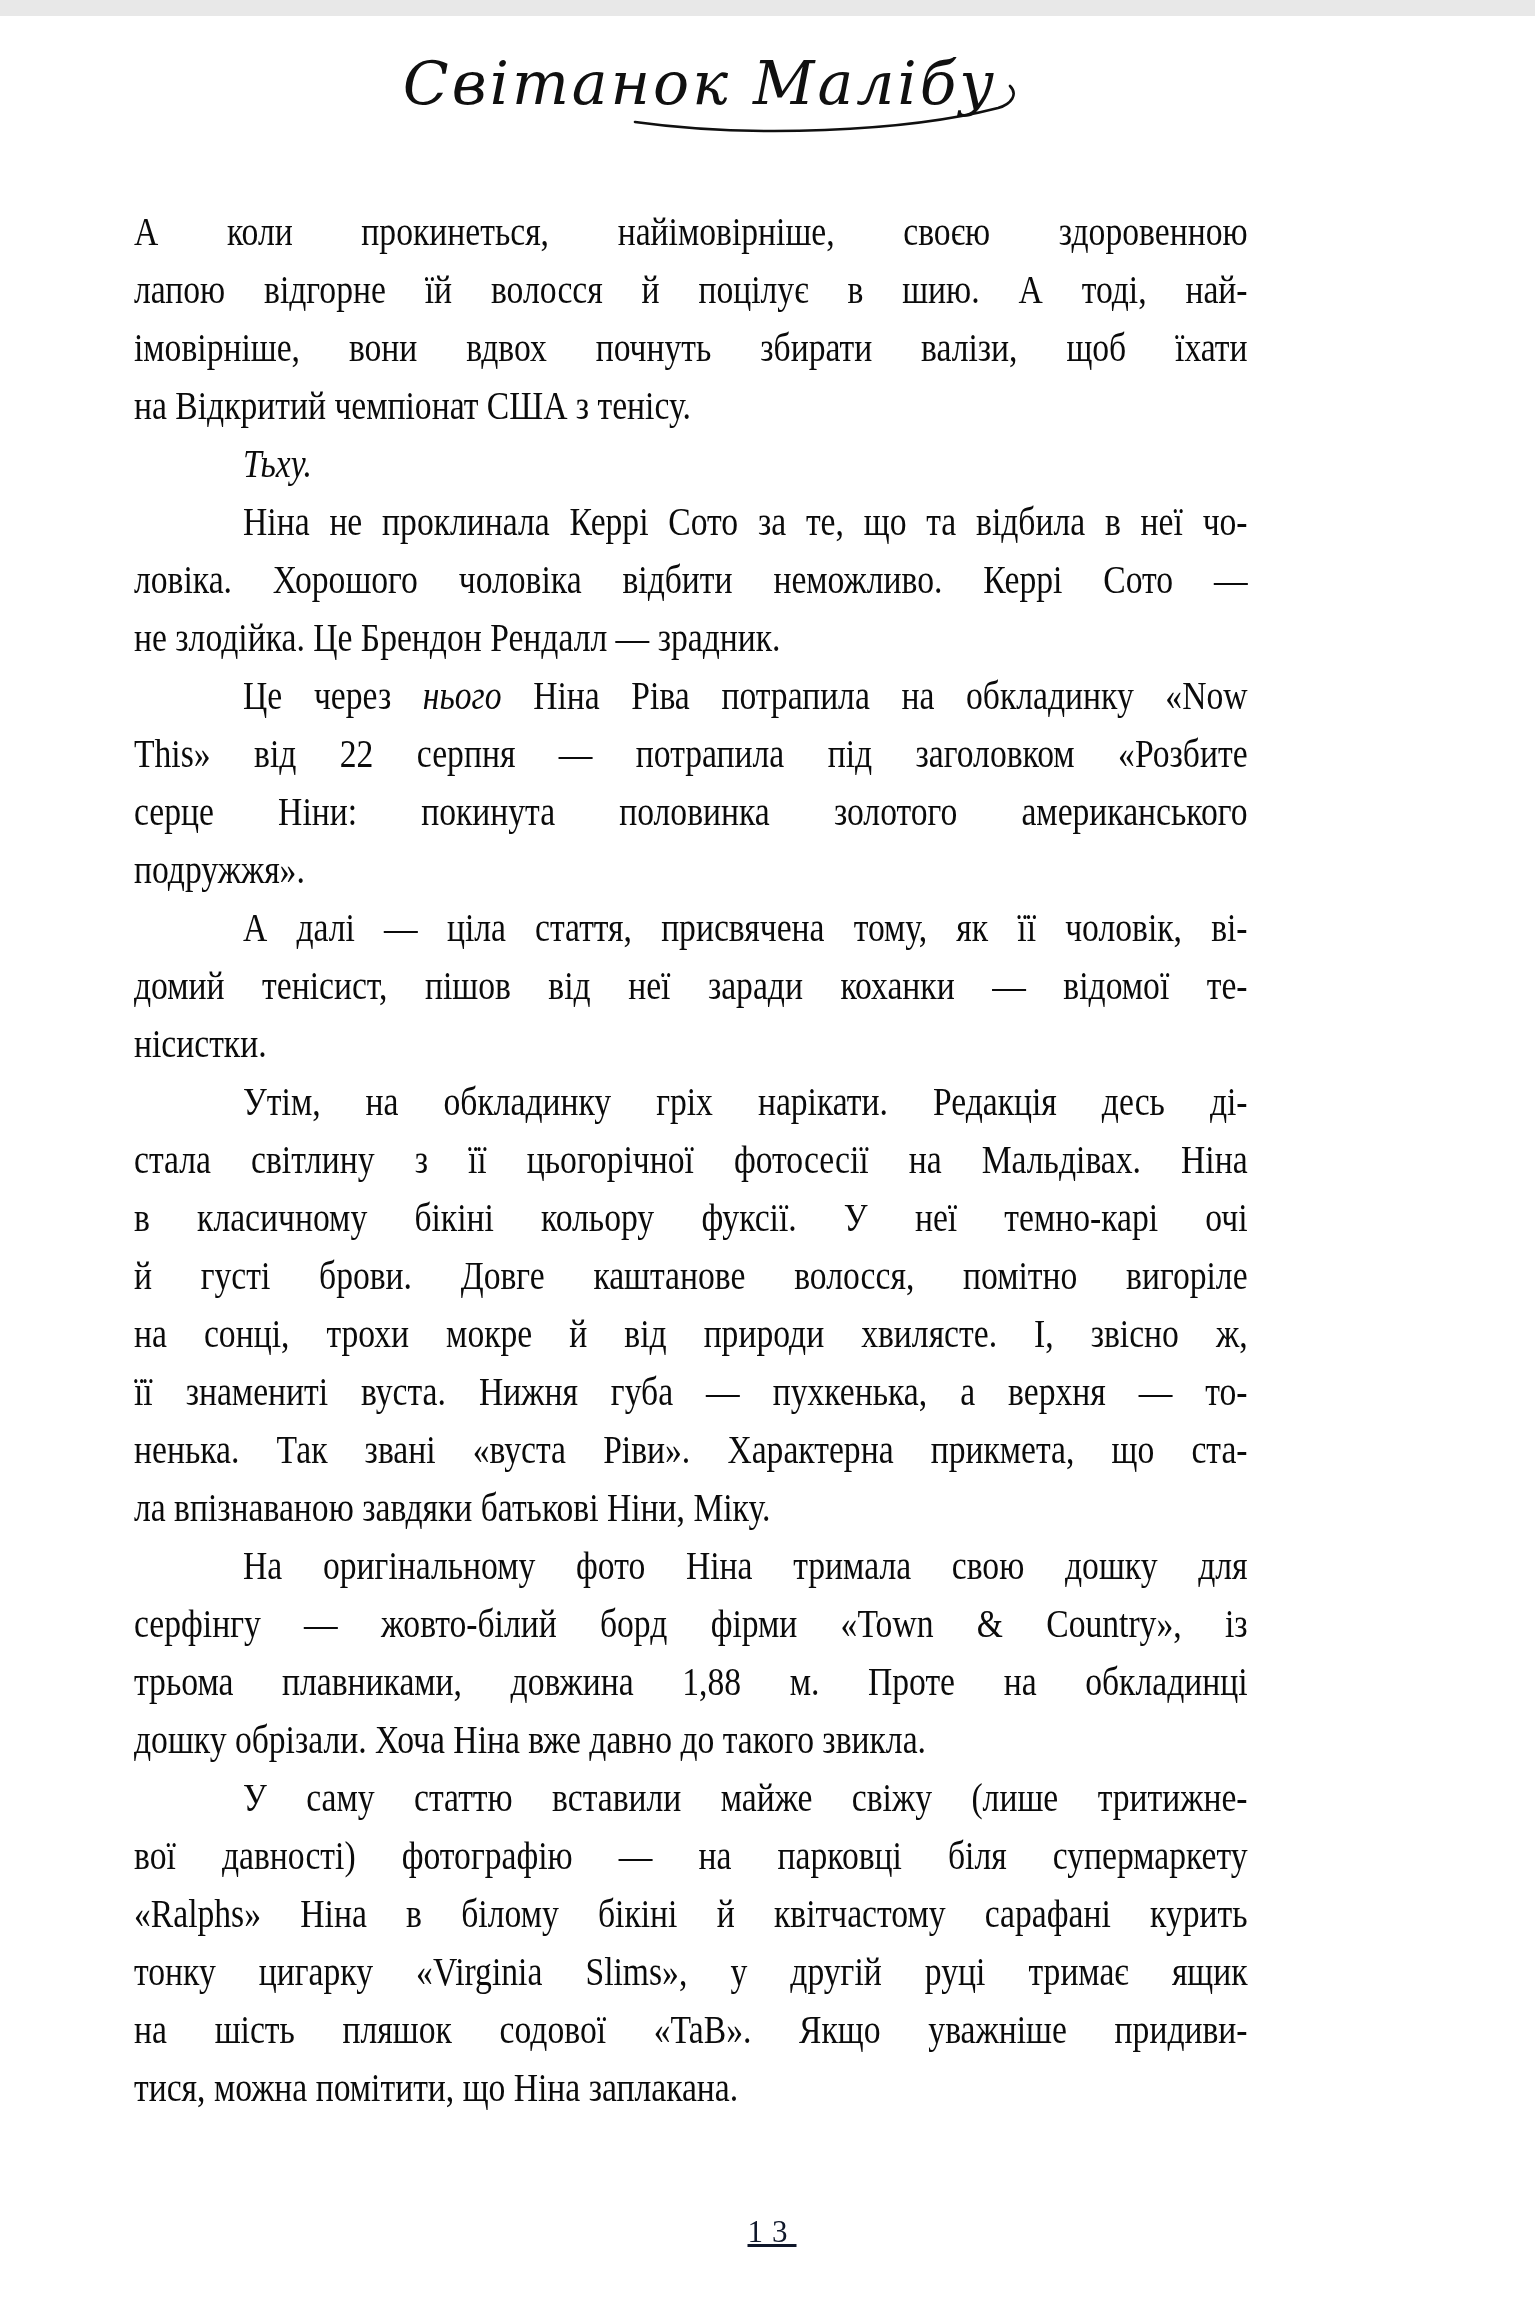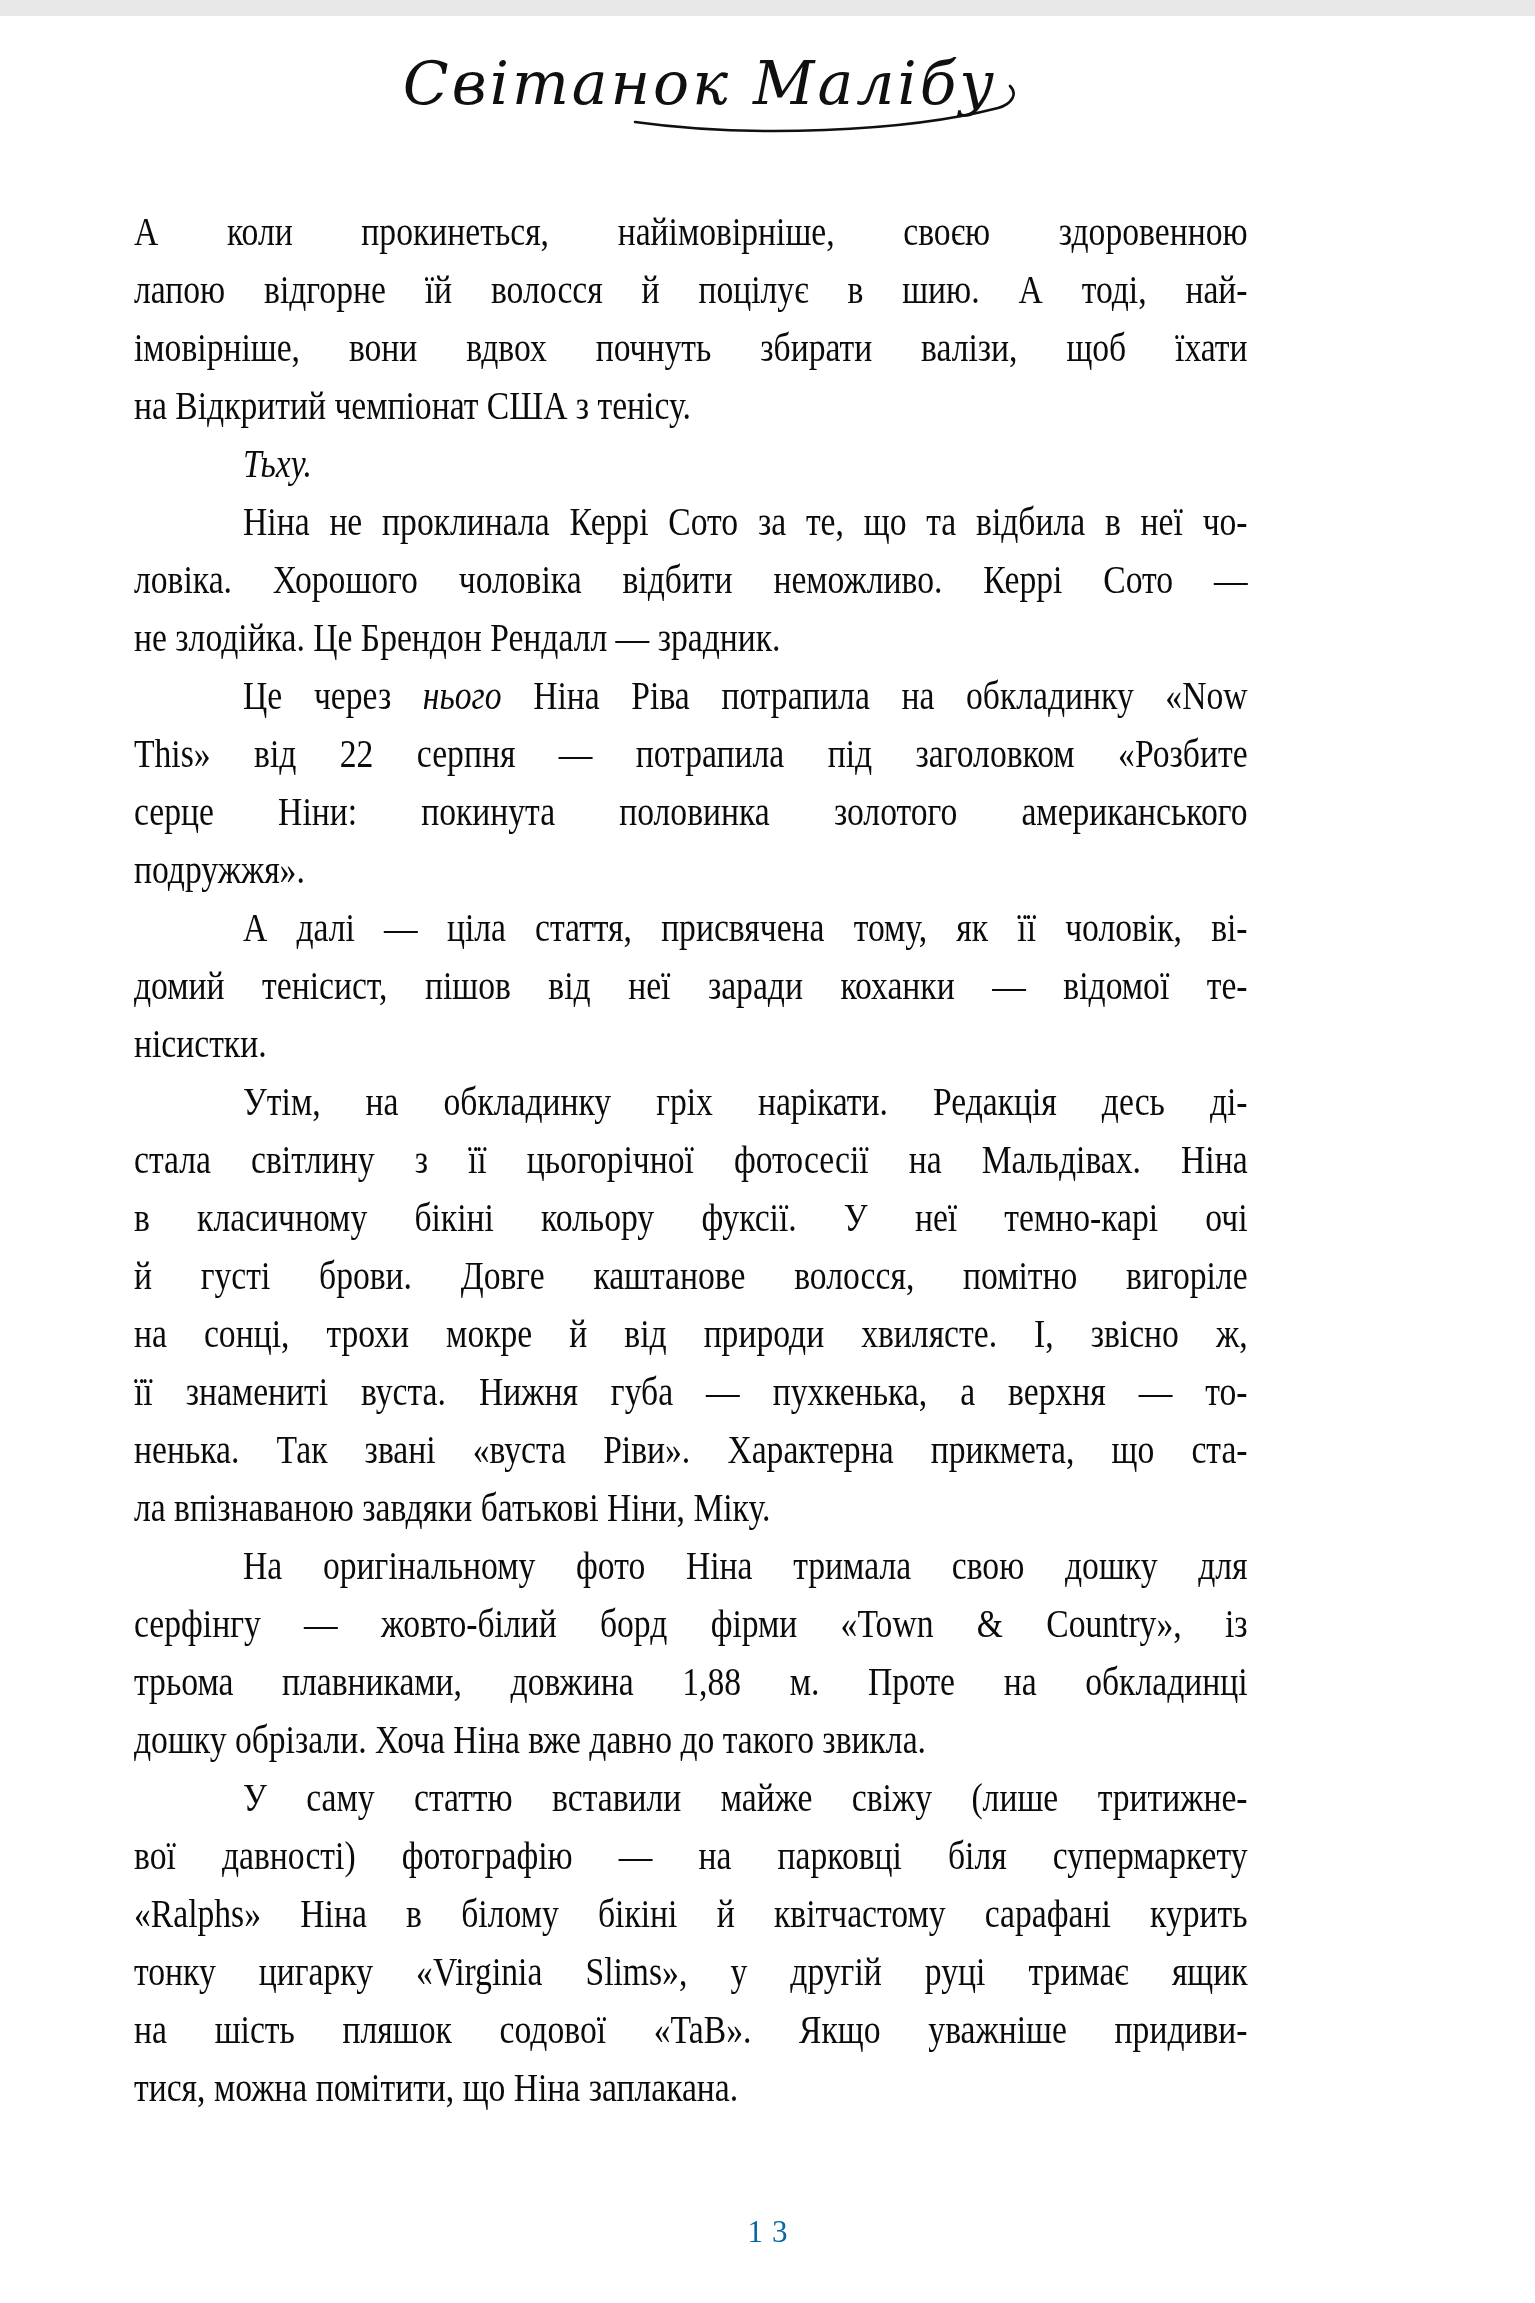--- a/index.html
+++ b/index.html
@@ -40,21 +40,22 @@
   .line.indent { text-indent: 133px; }
   .page-number {
     position: absolute;
     top: 2198px;
     left: 0;
     width: 100%;
     text-align: center;
     font-size: 31px;
     letter-spacing: 9px;
     text-indent: 9px;
-    color: #0369a1;
+    color: #0f172a;
+    text-decoration: underline;
   }
 </style>
 </head>
 <body>
 
 <div class="page">
 
   <svg class="header-script" viewBox="0 0 700 120" xmlns="http://www.w3.org/2000/svg">
     <text x="350" y="74" text-anchor="middle" font-family="DejaVu Serif, serif" font-style="italic" font-size="60" letter-spacing="3" fill="#101010">Світанок Малібу</text>
     <path d="M 285 92 C 400 108, 555 102, 648 78 C 662 74, 668 64, 660 56" fill="none" stroke="#101010" stroke-width="2.6" stroke-linecap="round"></path>

